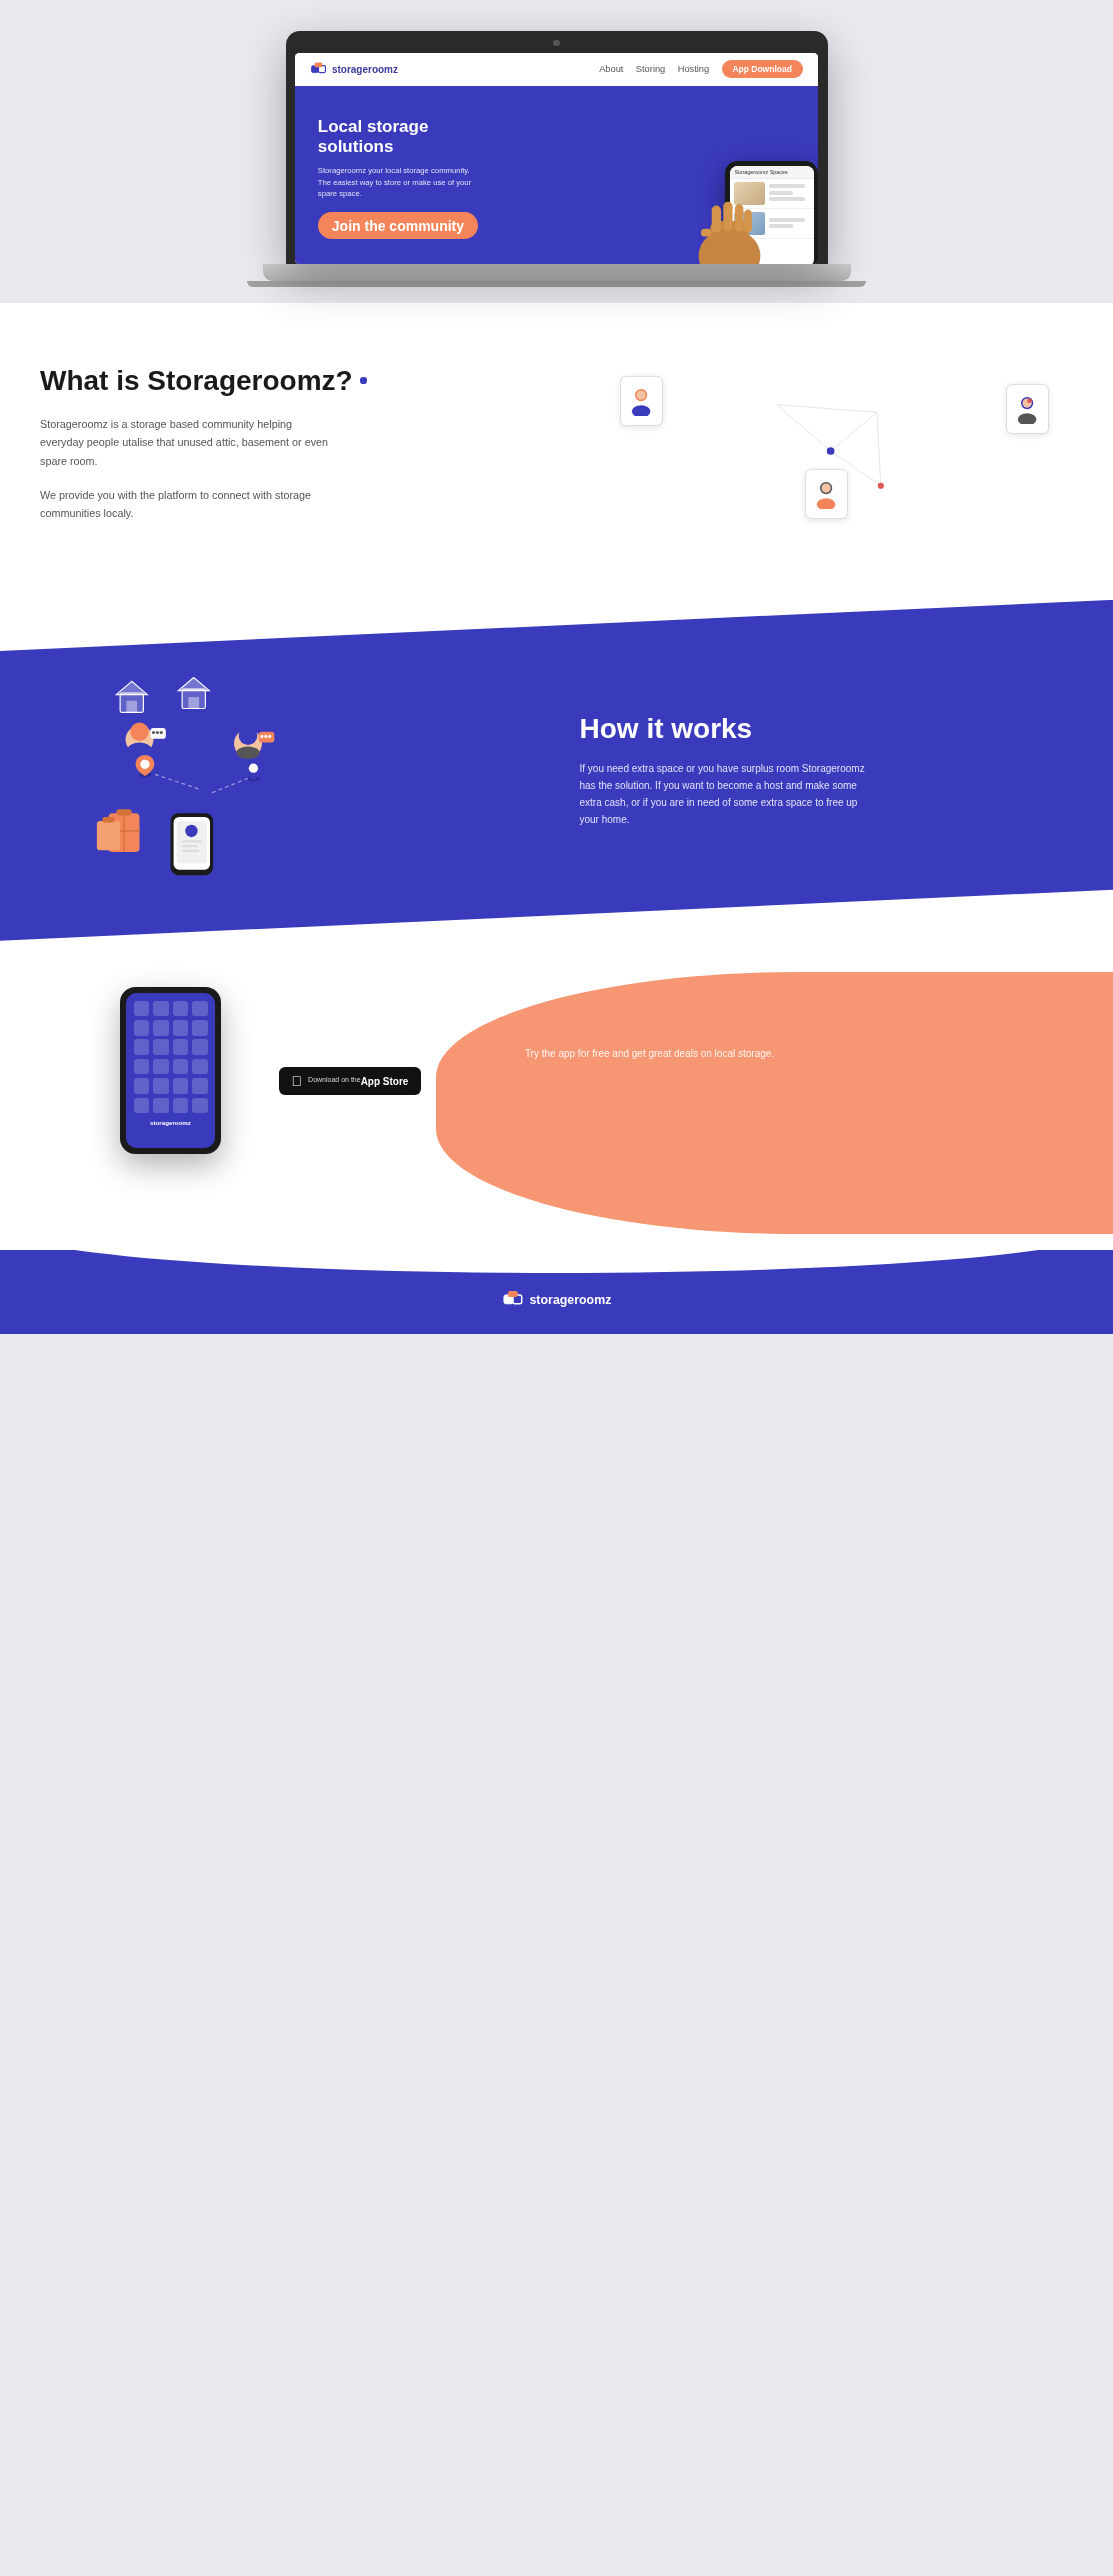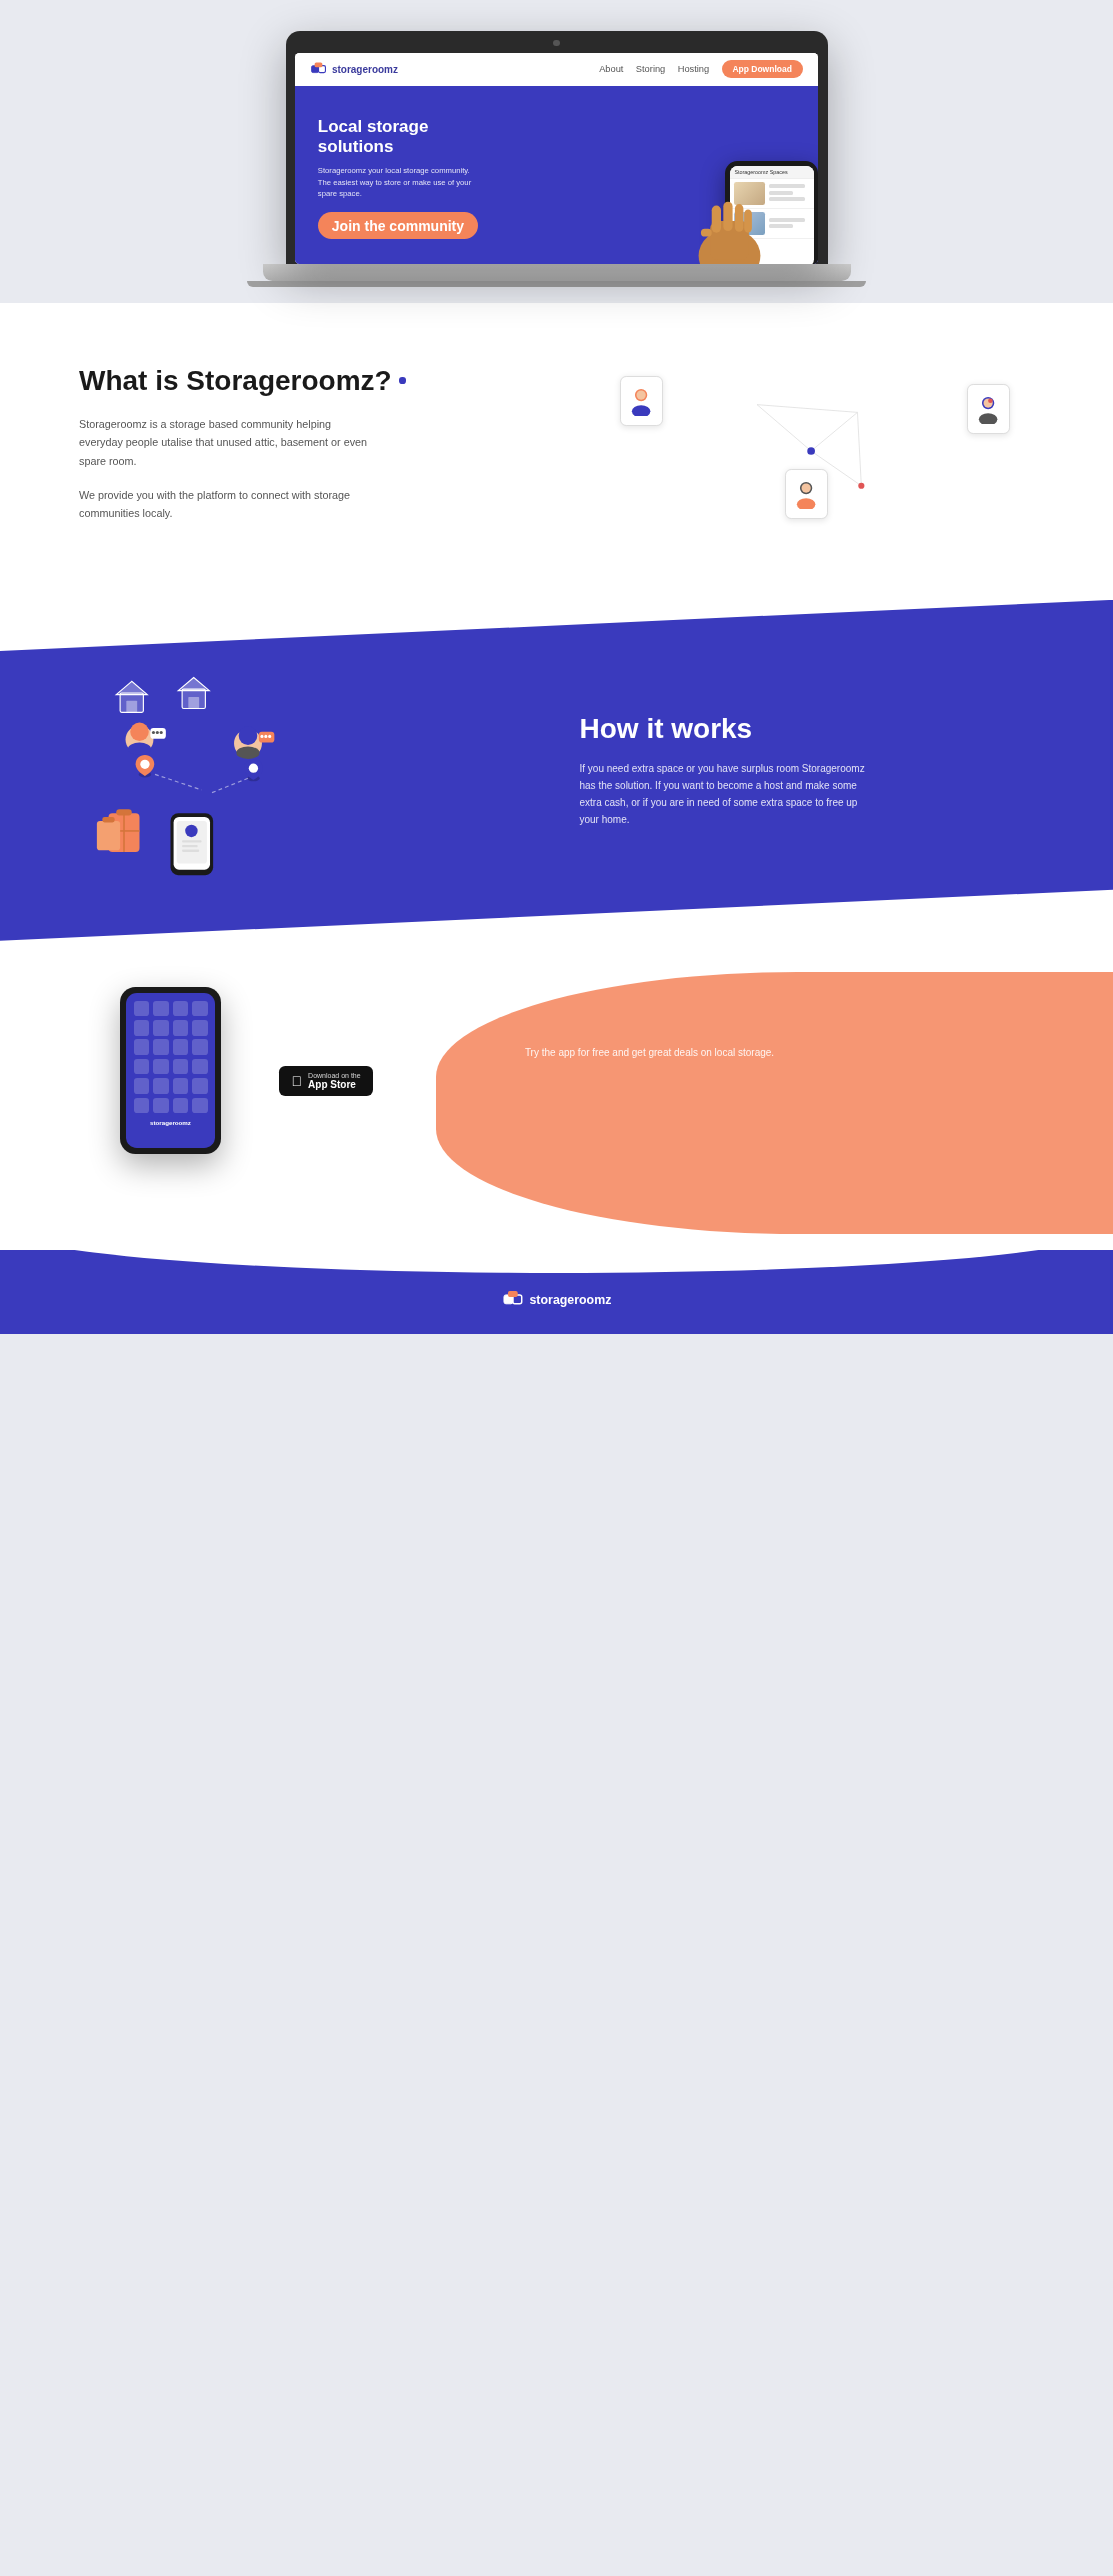--- a/index.html
+++ b/index.html
@@ -186,21 +186,21 @@
 
     
     .site-body {
       width: 100%;
       max-width: 1114px;
       background: #fff;
     }
 
     
     .what-section {
-      padding: 62px 79px;
+      padding: 62px 40px;
       display: flex;
       align-items: center;
       gap: 46px;
       position: relative;
       overflow: hidden;
     }
     .what-content {
       flex: 1;
     }
     .what-title {
@@ -388,21 +388,21 @@
       padding: 6.2px 12.4px;
       text-decoration: none;
       cursor: pointer;
       border: none;
     }
     .app-store-icon {
       font-size: 14px;
     }
     .app-store-text {
       display: flex;
-      flex-direction: column;
+      flex-direction: row;
       align-items: flex-start;
     }
     .app-store-small {
       font-size: 7px;
       opacity: 0.8;
     }
     .app-store-large {
       font-size: 10px;
       font-weight: 700;
     }

